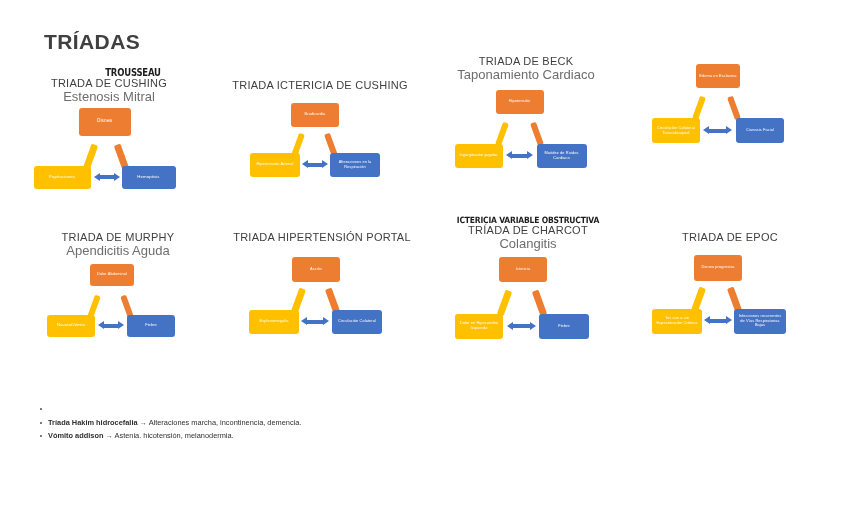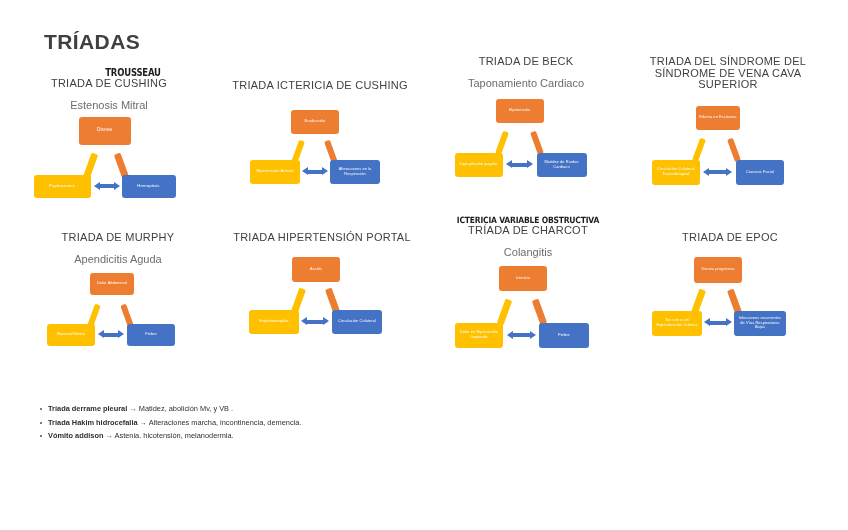--- a/index.html
+++ b/index.html
@@ -23,22 +23,22 @@
     font-weight:bold;font-size:8.5px;color:#1d1d1d;
     text-align:center;letter-spacing:-.2px;
     transform:scaleY(1.15);
     white-space:nowrap;
   }
   .dg-title{
     text-align:center;font-size:11px;color:#3f3f3f;
     letter-spacing:.25px;line-height:11.5px;white-space:nowrap;
   }
   .dg-sub{
-    text-align:center;font-size:11px;color:#6d6d6d;
-    line-height:11px;margin-top:10px;
+    text-align:center;font-size:13px;color:#6d6d6d;
+    line-height:11px;margin-top:1px;
   }
 
   .tri{position:relative;margin:0 auto;}
 
   .node{
     position:absolute;
     display:flex;align-items:center;justify-content:center;
     text-align:center;border-radius:3px;
     font-size:3.9px;line-height:4.6px;color:#ffffff;
     padding:2px 3px;box-sizing:border-box;
@@ -116,21 +116,20 @@
       <div class="arm l" style="left:60px;top:38px;width:6px;height:24px;transform:rotate(20deg);"></div>
       <div class="arm r" style="left:95px;top:38px;width:6px;height:24px;transform:rotate(-20deg);"></div>
       <div class="node left" style="left:16px;top:60px;width:48px;height:24px;">Ingurgitación yugular</div>
       <div class="node right" style="left:98px;top:60px;width:50px;height:24px;">Matidez de Ruidos Cardiaco</div>
       <div class="hbar" style="left:72px;top:70px;width:17px;"></div>
     </div>
   </div>
 
   <div class="diagram" style="left:620px;top:56px;width:216px;">
     <div class="dg-hand"></div>
-    <div class="dg-title" style="white-space:normal;padding:0 6px;">TRIADA DEL SÍNDROME DEL SÍNDROME DE VENA CAVA SUPERIOR</div>
     <div class="dg-sub"></div>
     <div class="tri" style="width:200px;height:95px;margin-top:3px;">
       <div class="node top" style="left:68px;top:5px;width:44px;height:24px;">Edema en Esclavina</div>
       <div class="arm l" style="left:68px;top:37px;width:6px;height:24px;transform:rotate(20deg);"></div>
       <div class="arm r" style="left:103px;top:37px;width:6px;height:24px;transform:rotate(-20deg);"></div>
       <div class="node left" style="left:24px;top:59px;width:48px;height:25px;">Circulación Colateral Toracobraquial</div>
       <div class="node right" style="left:108px;top:59px;width:48px;height:25px;">Cianosis Facial</div>
       <div class="hbar" style="left:80px;top:69.5px;width:19px;"></div>
     </div>
   </div>
@@ -188,21 +187,20 @@
       <div class="node left" style="left:20px;top:57px;width:50px;height:25px;">Tos con o sin Expectoración Crónica</div>
       <div class="node right" style="left:102px;top:57px;width:52px;height:25px;">Infecciones recurrentes de Vías Respiratorias Bajas</div>
       <div class="hbar" style="left:77px;top:67px;width:18px;"></div>
     </div>
   </div>
 
   <div class="bullets">
 
     <div class="bullet">
       <span class="dot">•</span>
-      <span><b>Tríada derrame pleural</b><span class="rest"> → Matidez, abolición Mv, y VB .</span></span>
     </div>
 
     <div class="bullet">
       <span class="dot">•</span>
       <span><b>Tríada Hakim hidrocefalia</b><span class="rest"> → Alteraciones marcha, incontinencia, demencia.</span></span>
     </div>
 
     <div class="bullet">
       <span class="dot">•</span>
       <span><b>Vómito addison</b><span class="rest"> → Astenia. hicotensión, melanodermia.</span></span>

